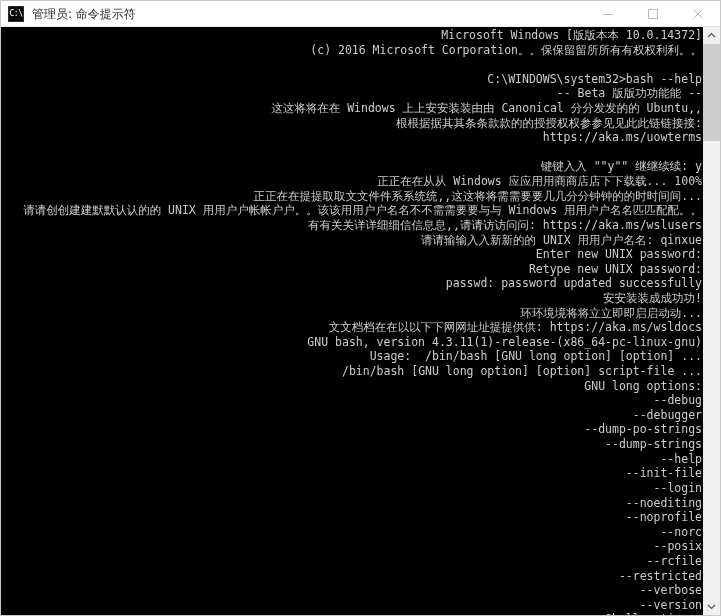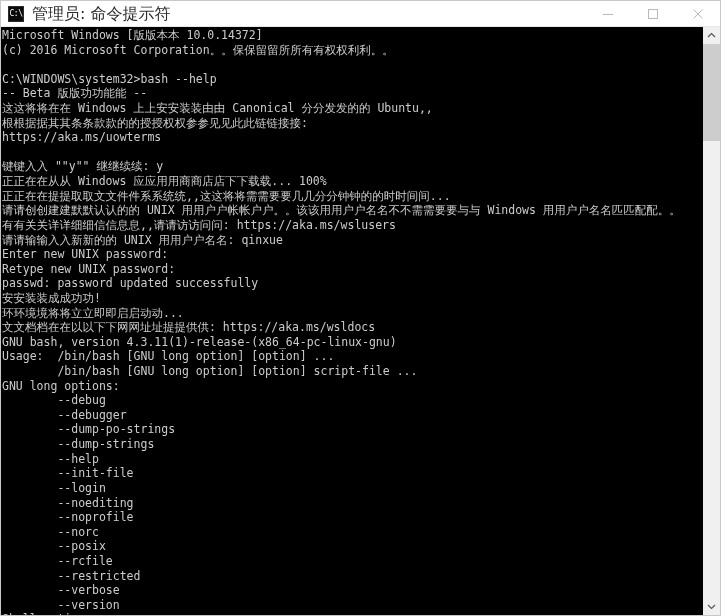--- a/index.html
+++ b/index.html
@@ -54,21 +54,21 @@
     left: 0; right: 0; top: -1px;
     text-align: center;
     color: #ffffff;
     font-family: "DejaVu Sans Mono", monospace;
     font-size: 8px;
     line-height: 16px;
     letter-spacing: -0.5px;
   }
 
   #title-text {
-    font-size: 16px;
+    font-size: 12px;
     color: #2b2b2b;
     font-family: "DejaVu Sans", "Liberation Sans", sans-serif;
     white-space: nowrap;
     line-height: 26px;
   }
 
   #window-controls {
     position: absolute;
     right: 0;
     top: 0;
@@ -89,20 +89,21 @@
     fill: none;
   }
 
   
   #console-area {
     flex: 1 1 auto;
     display: flex;
     background: #d946ef;
     overflow: hidden;
     position: relative;
+    text-align: right;
   }
 
   #screen {
     flex: 1 1 auto;
     background: #000000;
     color: #cccccc;
     font-family: "DejaVu Sans Mono", "Liberation Mono", monospace;
     font-size: 11.5px;
     line-height: 14.62px;
     padding: 1px 0 0 1px;

